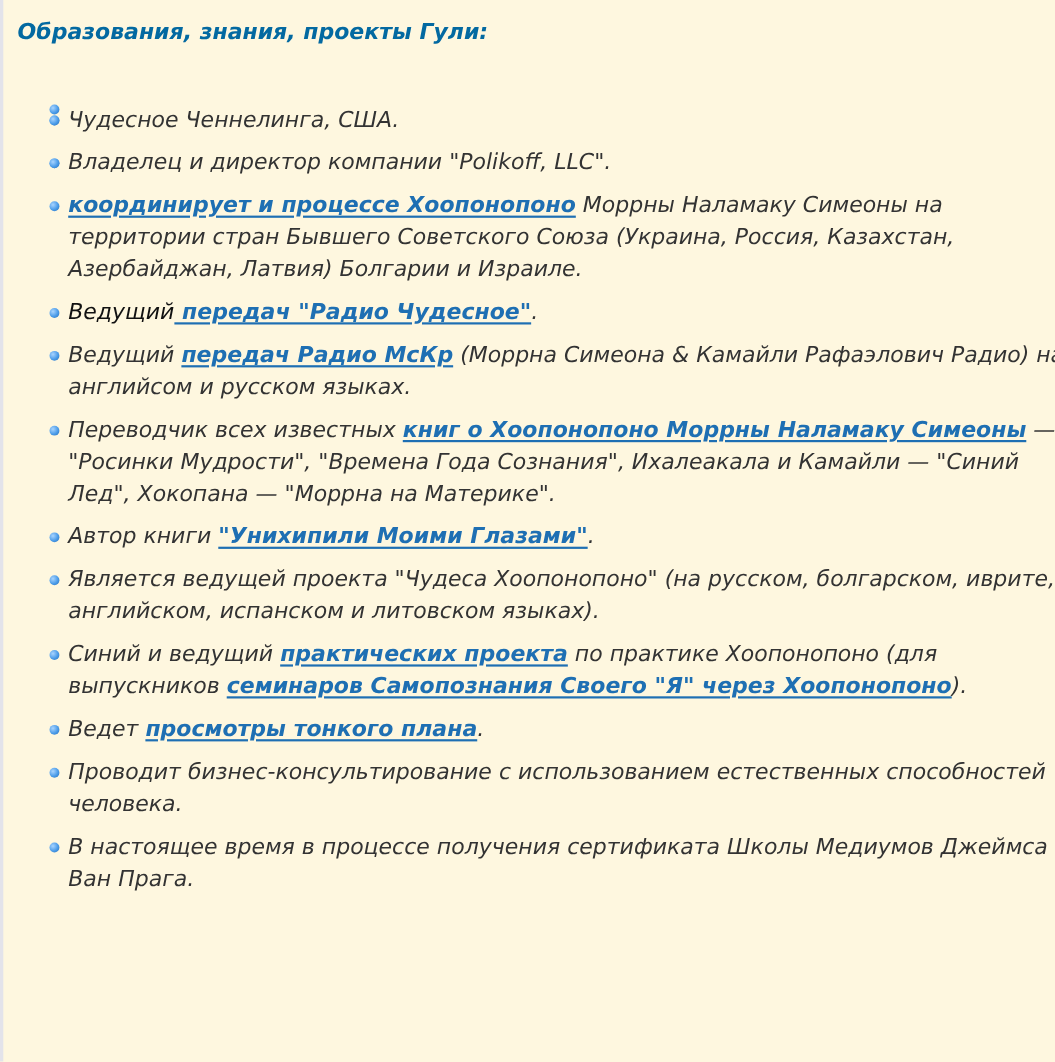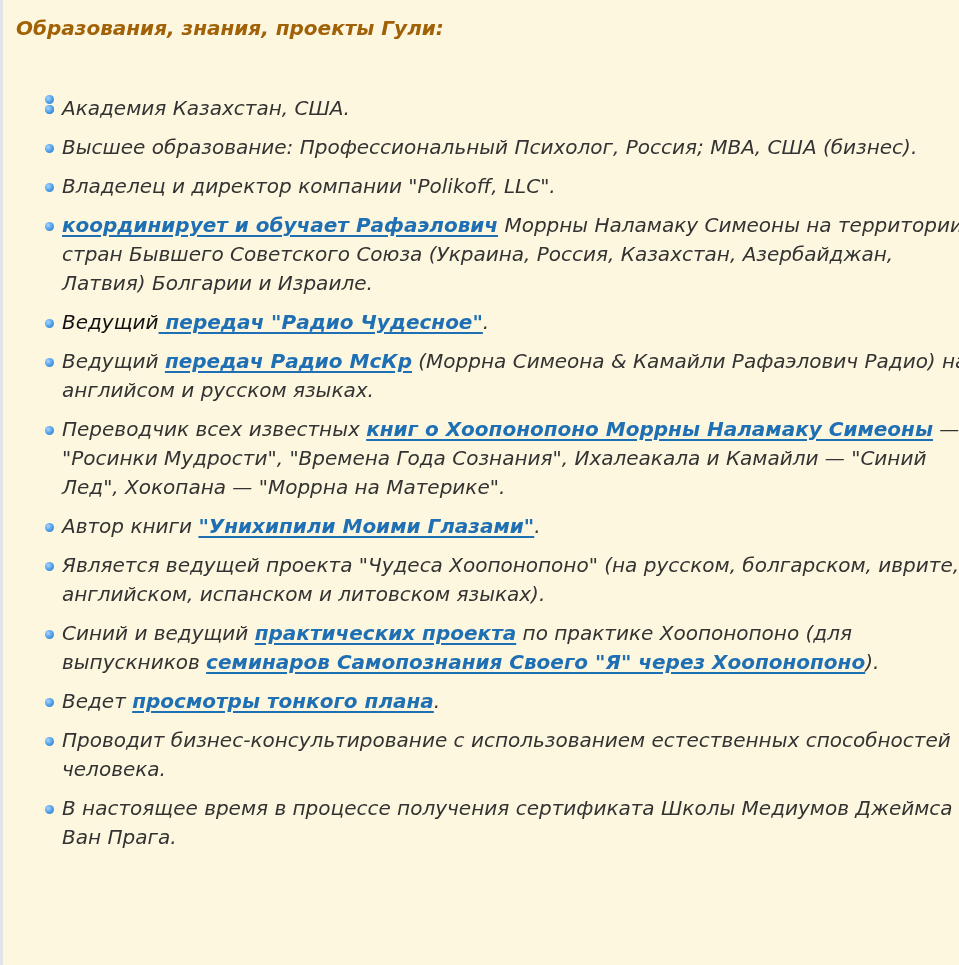--- a/index.html
+++ b/index.html
@@ -6,21 +6,21 @@
   body {
     width:959px; height:965px; overflow:hidden;
     background:#fef7df;
     border-left:3px solid #e3e3ea;
     box-sizing:border-box;
     font-family:"DejaVu Sans", sans-serif;
     color:#333333;
   }
   .title {
     position:absolute; left:16px; top:14px;
-    font-size:20px; font-weight:bold; font-style:italic; color:#a16207;
+    font-size:20px; font-weight:bold; font-style:italic; color:#0369a1;
     margin:0; line-height:28px;text-align:center;
   }
   ul.list {
     position:absolute; left:0; top:84px; width:920px;
     list-style:none; margin:0; padding:0 0 0 62px;
   }
   ul.list li {
     position:relative; font-size:20px; font-style:italic;
     line-height:29px; margin-bottom:10px; color:#333333;
   }
@@ -33,24 +33,24 @@
   .dark { color:#111111; }
 </style>
 </head>
 <body>
 
 <h2 class="title">Образования, знания, проекты Гули:</h2>
 
 <ul class="list">
   <li><span class="bullet"></span></li>
   <li><span class="bullet"></span></li>
-  <li><span class="bullet"></span><span>Академия Казахстан, США.</span></li>
-  <li><span class="bullet"></span><span>Высшее образование: Профессиональный Психолог, Россия; МВА, США (бизнес).</span></li>
+  <li><span class="bullet"></span><span>Чудесное Ченнелинга, США.</span></li>
+  <li><span class="bullet"></span></li>
   <li><span class="bullet"></span><span>Владелец и директор компании "Polikoff, LLC".</span></li>
-  <li><span class="bullet"></span><a href="#" class="link">координирует и обучает Рафаэлович</a><span> Моррны Наламаку Симеоны на территории стран Бывшего Советского Союза (Украина, Россия, Казахстан, Азербайджан, Латвия) Болгарии и Израиле.</span></li>
+  <li><span class="bullet"></span><a href="#" class="link">координирует и процессе Хоопонопоно</a><span> Моррны Наламаку Симеоны на территории стран Бывшего Советского Союза (Украина, Россия, Казахстан, Азербайджан, Латвия) Болгарии и Израиле.</span></li>
   <li><span class="bullet"></span><span class="dark">Ведущий</span><a href="#" class="link"> передач "Радио Чудесное"</a><span>.</span></li>
   <li><span class="bullet"></span><span>Ведущий </span><a href="#" class="link">передач Радио МсКр</a><span> (Моррна Симеона &amp; Камайли Рафаэлович Радио) на английсом и русском языках.</span></li>
   <li><span class="bullet"></span><span>Переводчик всех известных </span><a href="#" class="link">книг о Хоопонопоно Моррны Наламаку Симеоны</a><span> — "Росинки Мудрости", "Времена Года Сознания", Ихалеакала и Камайли — "Синий Лед", Хокопана — "Моррна на Материке".</span></li>
   <li><span class="bullet"></span><span>Автор книги </span><a href="#" class="link">"Унихипили Моими Глазами"</a><span>.</span></li>
   <li><span class="bullet"></span><span>Является ведущей проекта "Чудеса Хоопонопоно" (на русском, болгарском, иврите, английском, испанском и литовском языках).</span></li>
   <li><span class="bullet"></span><span>Синий и ведущий </span><a href="#" class="link">практических проекта</a><span> по практике Хоопонопоно (для выпускников </span><a href="#" class="link">семинаров Самопознания Своего "Я" через Хоопонопоно</a><span>).</span></li>
   <li><span class="bullet"></span><span>Ведет </span><a href="#" class="link">просмотры тонкого плана</a><span>.</span></li>
   <li><span class="bullet"></span><span>Проводит бизнес-консультирование с использованием естественных способностей человека.</span></li>
   <li><span class="bullet"></span><span>В настоящее время в процессе получения сертификата Школы Медиумов Джеймса Ван Прага.</span></li>
 </ul>

